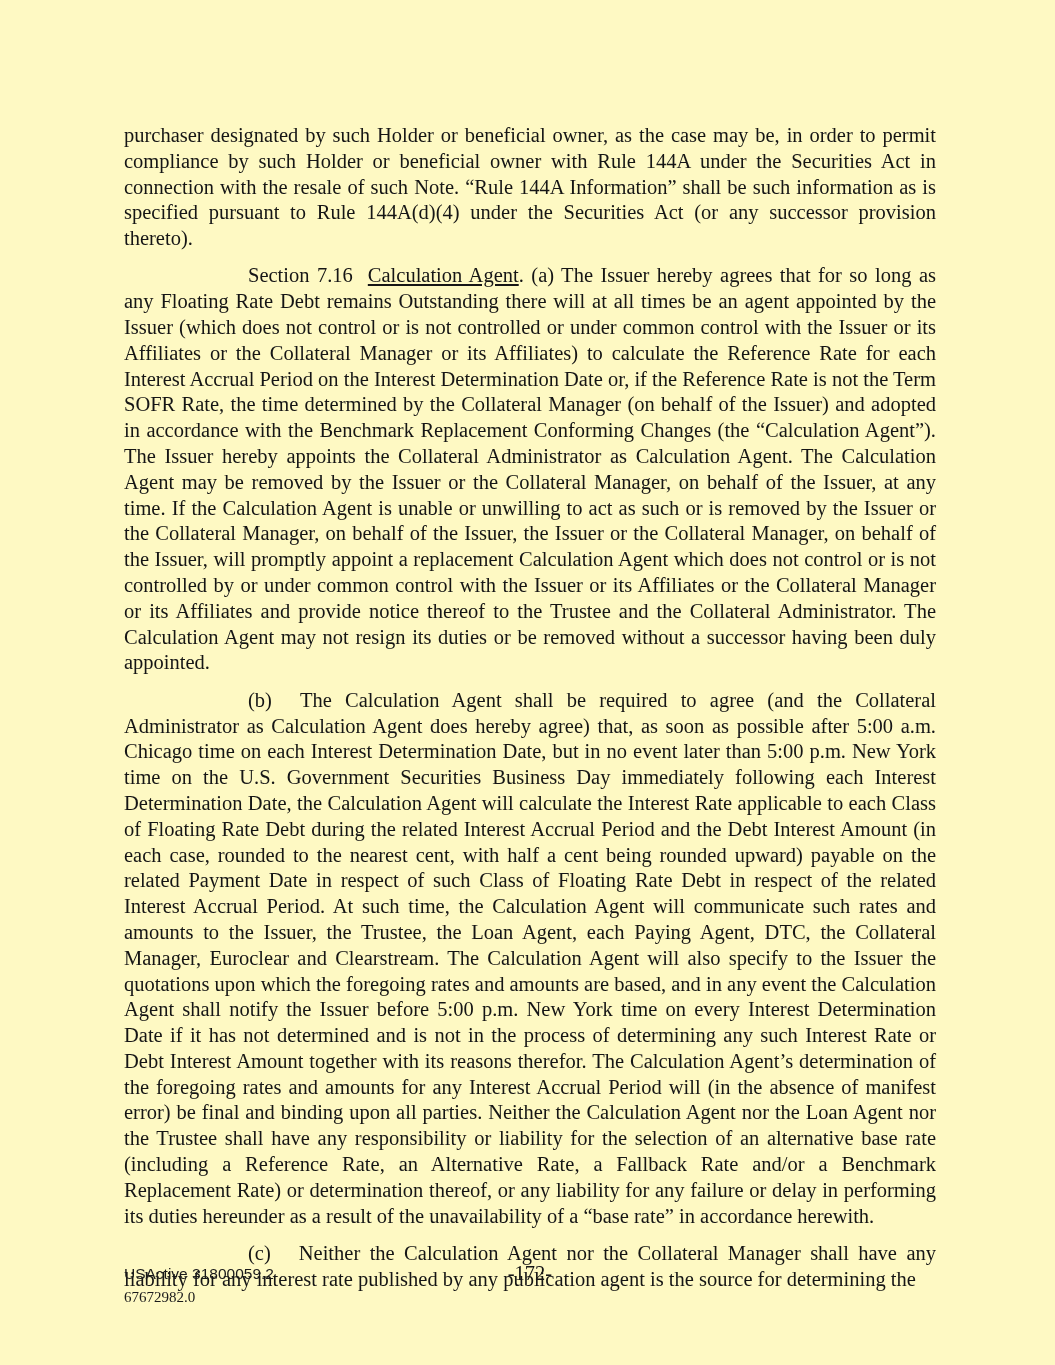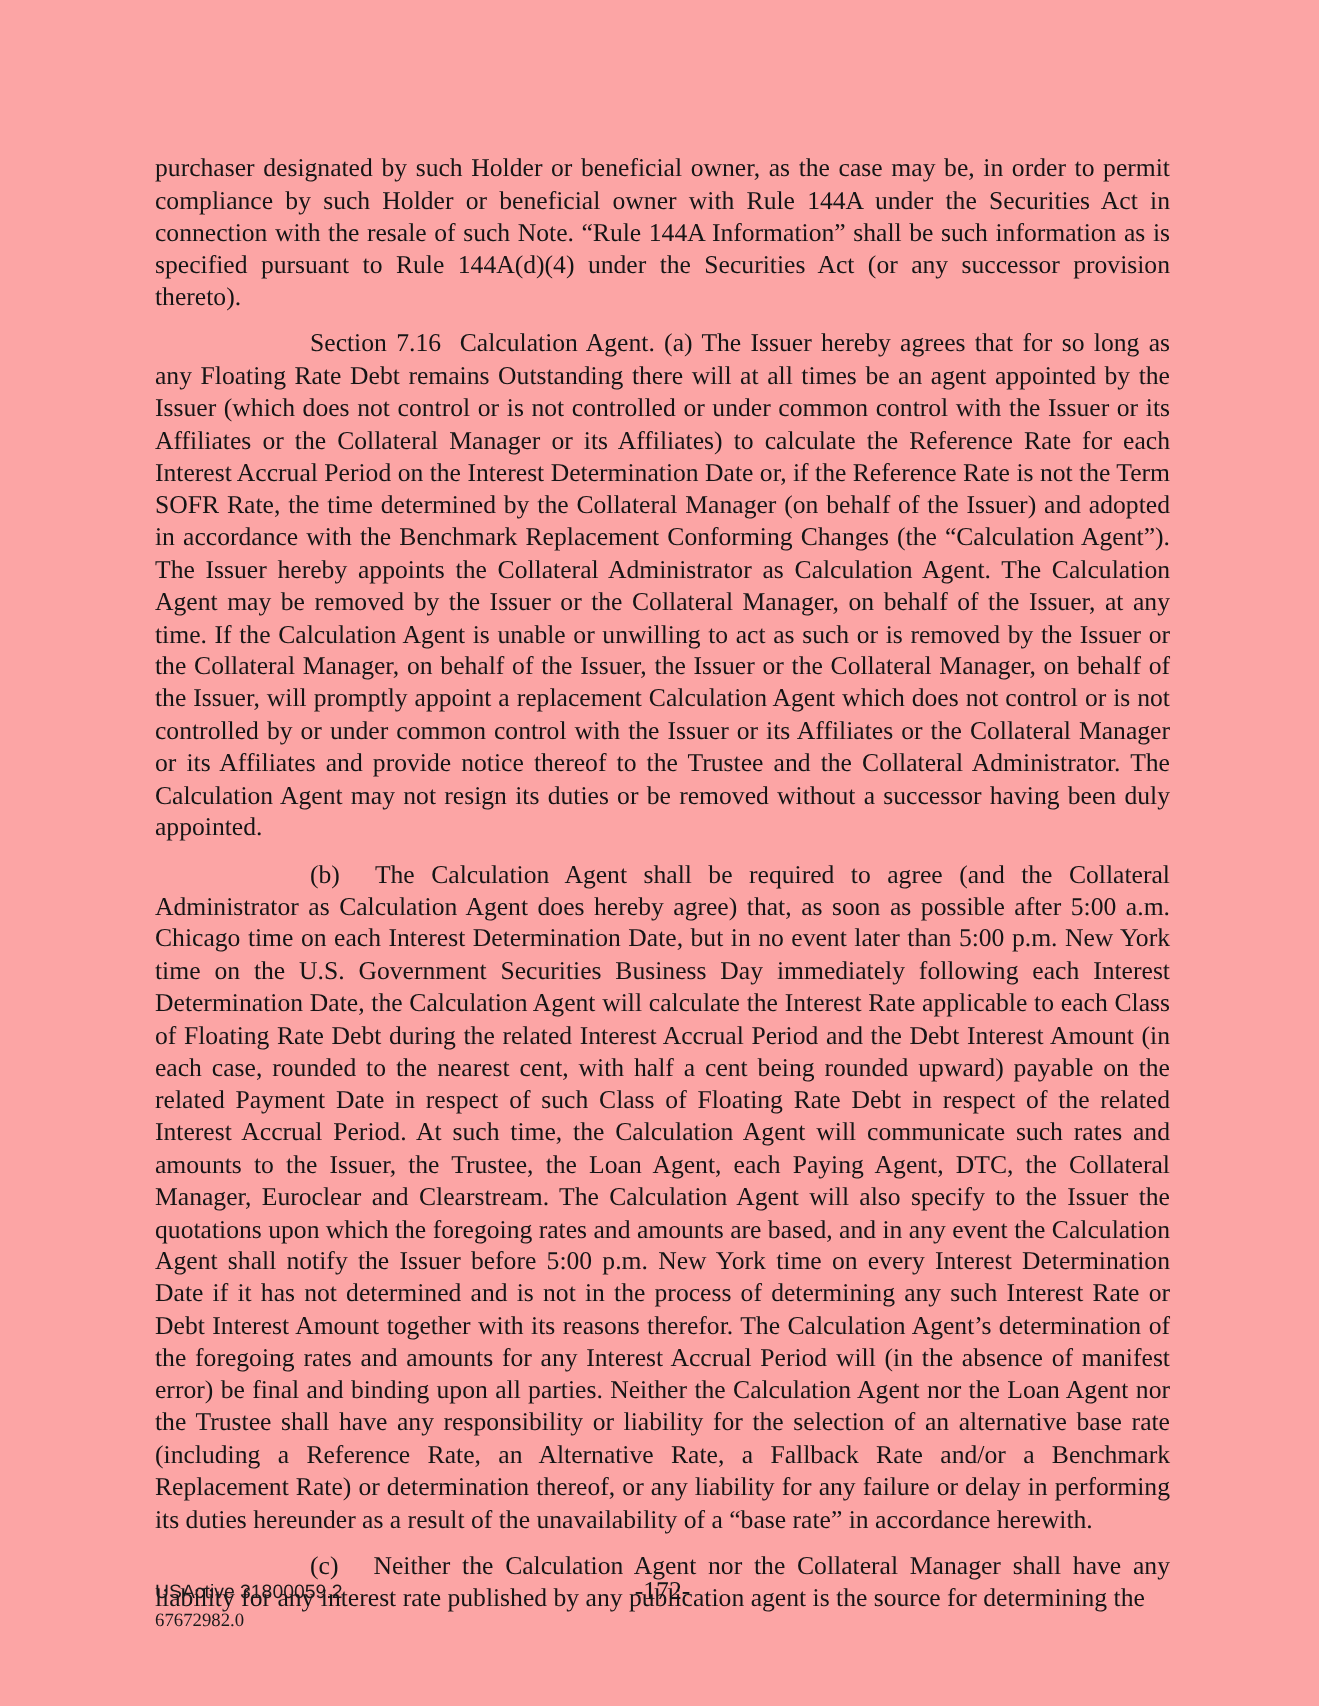--- a/index.html
+++ b/index.html
@@ -4,21 +4,21 @@
 <style>
   html, body {
     margin: 0;
     padding: 0;
     background: #ffffff;
   }
   .page {
     position: relative;
     width: 1055px;
     height: 1365px;
-    background: #fca5a5;
+    background: #fef9c3;
     overflow: hidden;
   }
   .body-text {
     position: absolute;
     left: 124px;
     top: 123px;
     width: 812px;
     font-family: "Liberation Serif", "DejaVu Serif", serif;
     font-size: 20.5px;
     line-height: 25.8px;
@@ -32,20 +32,21 @@
   .para.indent {
     text-indent: 124px;
   }
   .sec-label {
     padding-right: 15px;
   }
   .marker {
     padding-right: 28px;
   }
   .underline {
+    text-decoration: underline;
   }
   .footer-left {
     position: absolute;
     left: 124px;
     top: 1264px;
     color: #1a1a1a;
   }
   .docref1 {
     font-family: "Liberation Sans", "DejaVu Sans", sans-serif;
     font-size: 15.5px;

